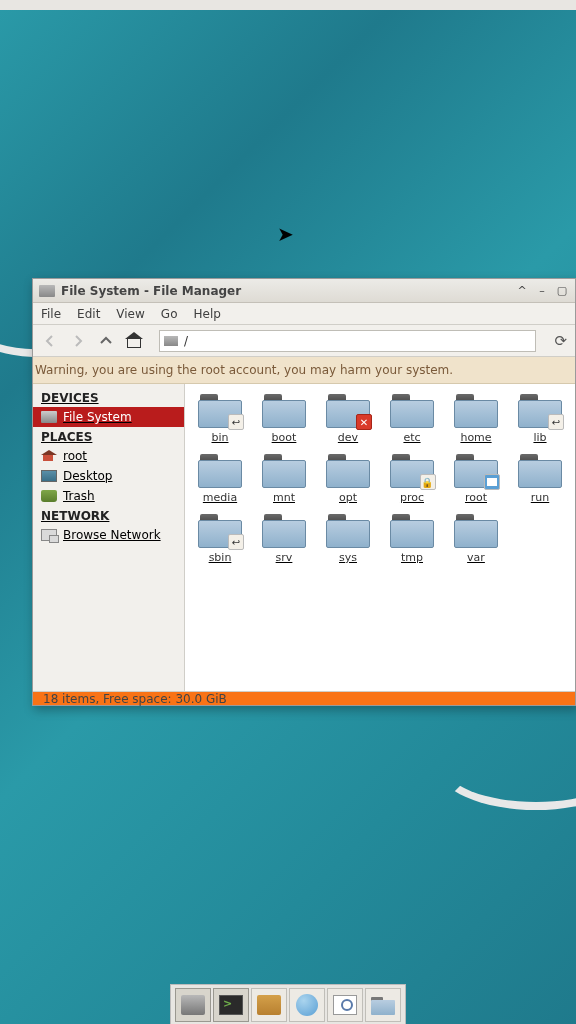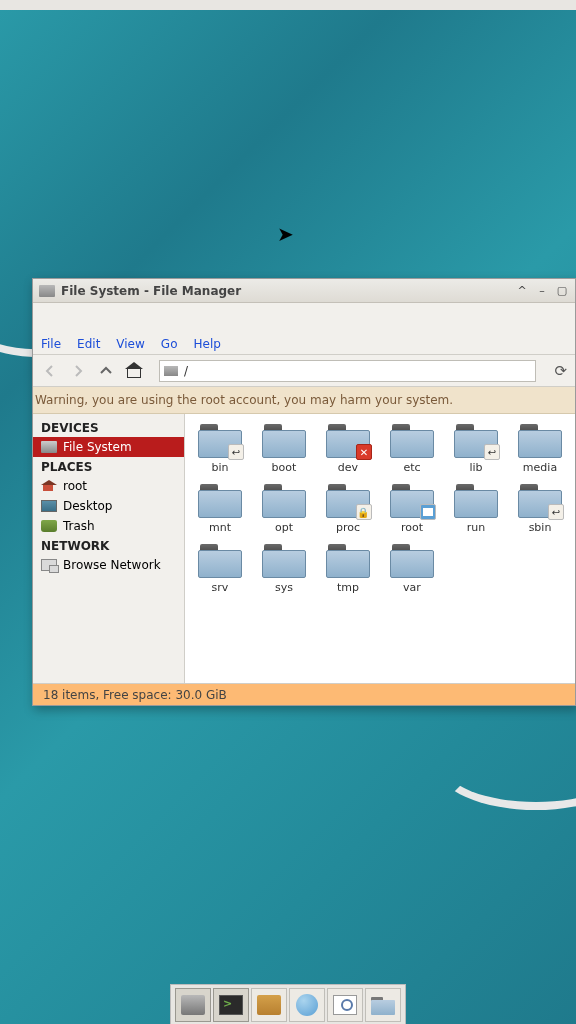--- a/index.html
+++ b/index.html
@@ -25,35 +25,35 @@
   display: flex; flex-direction: column;
 }
 .titlebar {
   height: 24px; background: linear-gradient(#ecebe7, #dedbd4);
   display: flex; align-items: center; padding: 0 6px; font-size: 12px; color: #444;
   border-bottom: 1px solid #c4c0b8;
 }
 .titlebar .ticon { width: 16px; height: 12px; background: linear-gradient(#b8b8b8,#888); border-radius: 1px; margin-right: 6px; }
 .titlebar .title { flex: 1; text-align: left; font-weight: bold; }
 .titlebar .wctl { width: 14px; height: 14px; margin-left: 6px; display: flex; align-items: center; justify-content: center; font-size: 11px; cursor: default; }
-.menubar { height: 22px; display: flex; align-items: center; padding: 0 8px; gap: 16px; font-size: 12px; color: #1d4ed8; border-bottom: 1px solid #d0cec8; margin-top: 30px; }
+.menubar { height: 22px; display: flex; align-items: center; padding: 0 8px; gap: 16px; font-size: 12px; color: #404040; border-bottom: 1px solid #d0cec8; }
 .menubar span { cursor: default; }
 .toolbar { height: 32px; display: flex; align-items: center; padding: 0 8px; gap: 10px; border-bottom: 1px solid #d0cec8; }
 .navbtn { width: 18px; height: 18px; display: flex; align-items: center; justify-content: center; color: #777; }
 .navbtn.dis { color: #bbb; }
 .home-ic { width: 18px; height: 18px; position: relative; }
 .home-ic::before { content:""; position:absolute; left:2px; top:6px; width:12px; height:9px; border:1.5px solid #333; border-top:none; }
 .home-ic::after { content:""; position:absolute; left:0; top:0; border-left:9px solid transparent; border-right:9px solid transparent; border-bottom:7px solid #333; }
 .addr { flex:1; height:22px; background:#fff; border:1px solid #bfbdb6; margin-left:6px; display:flex; align-items:center; padding:0 4px; font-size:12px; color:#333; }
 .addr .dicon { width:14px; height:10px; background:linear-gradient(#b8b8b8,#888); margin-right:6px; }
 .refresh { margin-left:8px; font-size:15px; color:#555; }
 .warning {
   background:#f0e3cb; padding:6px 2px; font-size:12px; color:#7a5a3a; border-bottom:1px solid #d6c9ad;
 }
-.body { flex:1; display:flex; overflow:hidden; }
+.body { flex:1; display:flex; overflow:hidden;text-decoration:underline; }
 .sidebar { width:152px; background:#f2f0ec; border-right:1px solid #d0cec8; font-size:12px; padding:4px 0; }
 .sidehdr { font-weight:bold; color:#222; padding:3px 8px 2px; font-size:12px; }
 .sideitem { display:flex; align-items:center; padding:3px 8px; gap:6px; cursor:default; }
 .sideitem.sel { background:#b91c1c; color:#fff; }
 .si-ico { width:16px; height:12px; display:inline-block; }
 .ico-disk { background:linear-gradient(#ccc,#888); border-radius:1px; }
 .ico-home { position:relative; }
 .ico-home::before { content:""; position:absolute; left:2px; top:4px; width:10px; height:7px; background:#c94f3a; }
 .ico-home::after { content:""; position:absolute; left:0; top:0; border-left:8px solid transparent; border-right:8px solid transparent; border-bottom:5px solid #7a3524; }
 .ico-desk { background:linear-gradient(#5a8fa8,#3a6f88); border:1px solid #666; }
@@ -65,21 +65,21 @@
 .grid { display:grid; grid-template-columns: repeat(6, 1fr); gap:6px 2px; }
 .fitem { display:flex; flex-direction:column; align-items:center; font-size:11px; color:#333; cursor:default; padding:2px; }
 .folder { width:44px; height:34px; position:relative; margin-bottom:3px; }
 .folder .tab { position:absolute; left:2px; top:0; width:18px; height:8px; background:linear-gradient(#6a6a6a,#4a4a4a); border-radius:2px 2px 0 0; }
 .folder .body { position:absolute; left:0; top:6px; width:44px; height:28px; background:linear-gradient(#b8cde0,#8fb1cc); border-radius:2px; border:1px solid #6a8aa4; }
 .folder .badge { position:absolute; right:-2px; bottom:-2px; width:16px; height:16px; background:#f4f0e8; border:1px solid #bbb; border-radius:2px; display:flex; align-items:center; justify-content:center; font-size:10px; }
 .badge.red { background:#d93a2a; color:#fff; border-color:#a82518; font-weight:bold; }
 .badge.lock { color:#666; }
 .badge.home-b { background:#5a9fd4; }
 .badge.home-b::before { content:""; width:10px; height:8px; background:#fff; }
-.statusbar { height:22px; background:#fdba74; border-top:1px solid #d0cec8; display:flex; align-items:center; padding:0 10px; font-size:12px; color:#444; }
+.statusbar { height:14px; background:#f97316; border-top:1px solid #d0cec8; display:flex; align-items:center; padding:0 10px; font-size:12px; color:#444; }
 
 .taskbar {
   position:absolute; bottom:0; left:50%; transform:translateX(-50%);
   height:40px; background:#e8e6e2; border:1px solid #bbb; border-bottom:none;
   display:flex; align-items:center; padding:2px 4px; gap:2px;
 }
 .tb-item { width:36px; height:34px; border:1px solid #c0beb8; background:#edeae4; display:flex; align-items:center; justify-content:center; cursor:default; }
 .tb-item.active { background:#d8d5cc; border-color:#9a9890; }
 .tb-ico { width:24px; height:20px; }
 .tb-disk { background:linear-gradient(#b8b8b8,#777); border-radius:2px; }
@@ -200,20 +200,27 @@
             <div class="folder">
               <div class="tab"></div>
               <div class="body"></div>
             </div>
             <span>etc</span>
           </div>
           <div class="fitem">
             <div class="folder">
               <div class="tab"></div>
               <div class="body"></div>
+            </div>
+            <span>home</span>
+          </div>
+          <div class="fitem">
+            <div class="folder">
+              <div class="tab"></div>
+              <div class="body"></div>
               <div class="badge ">↩</div>
             </div>
             <span>lib</span>
           </div>
           <div class="fitem">
             <div class="folder">
               <div class="tab"></div>
               <div class="body"></div>
             </div>
             <span>media</span>

